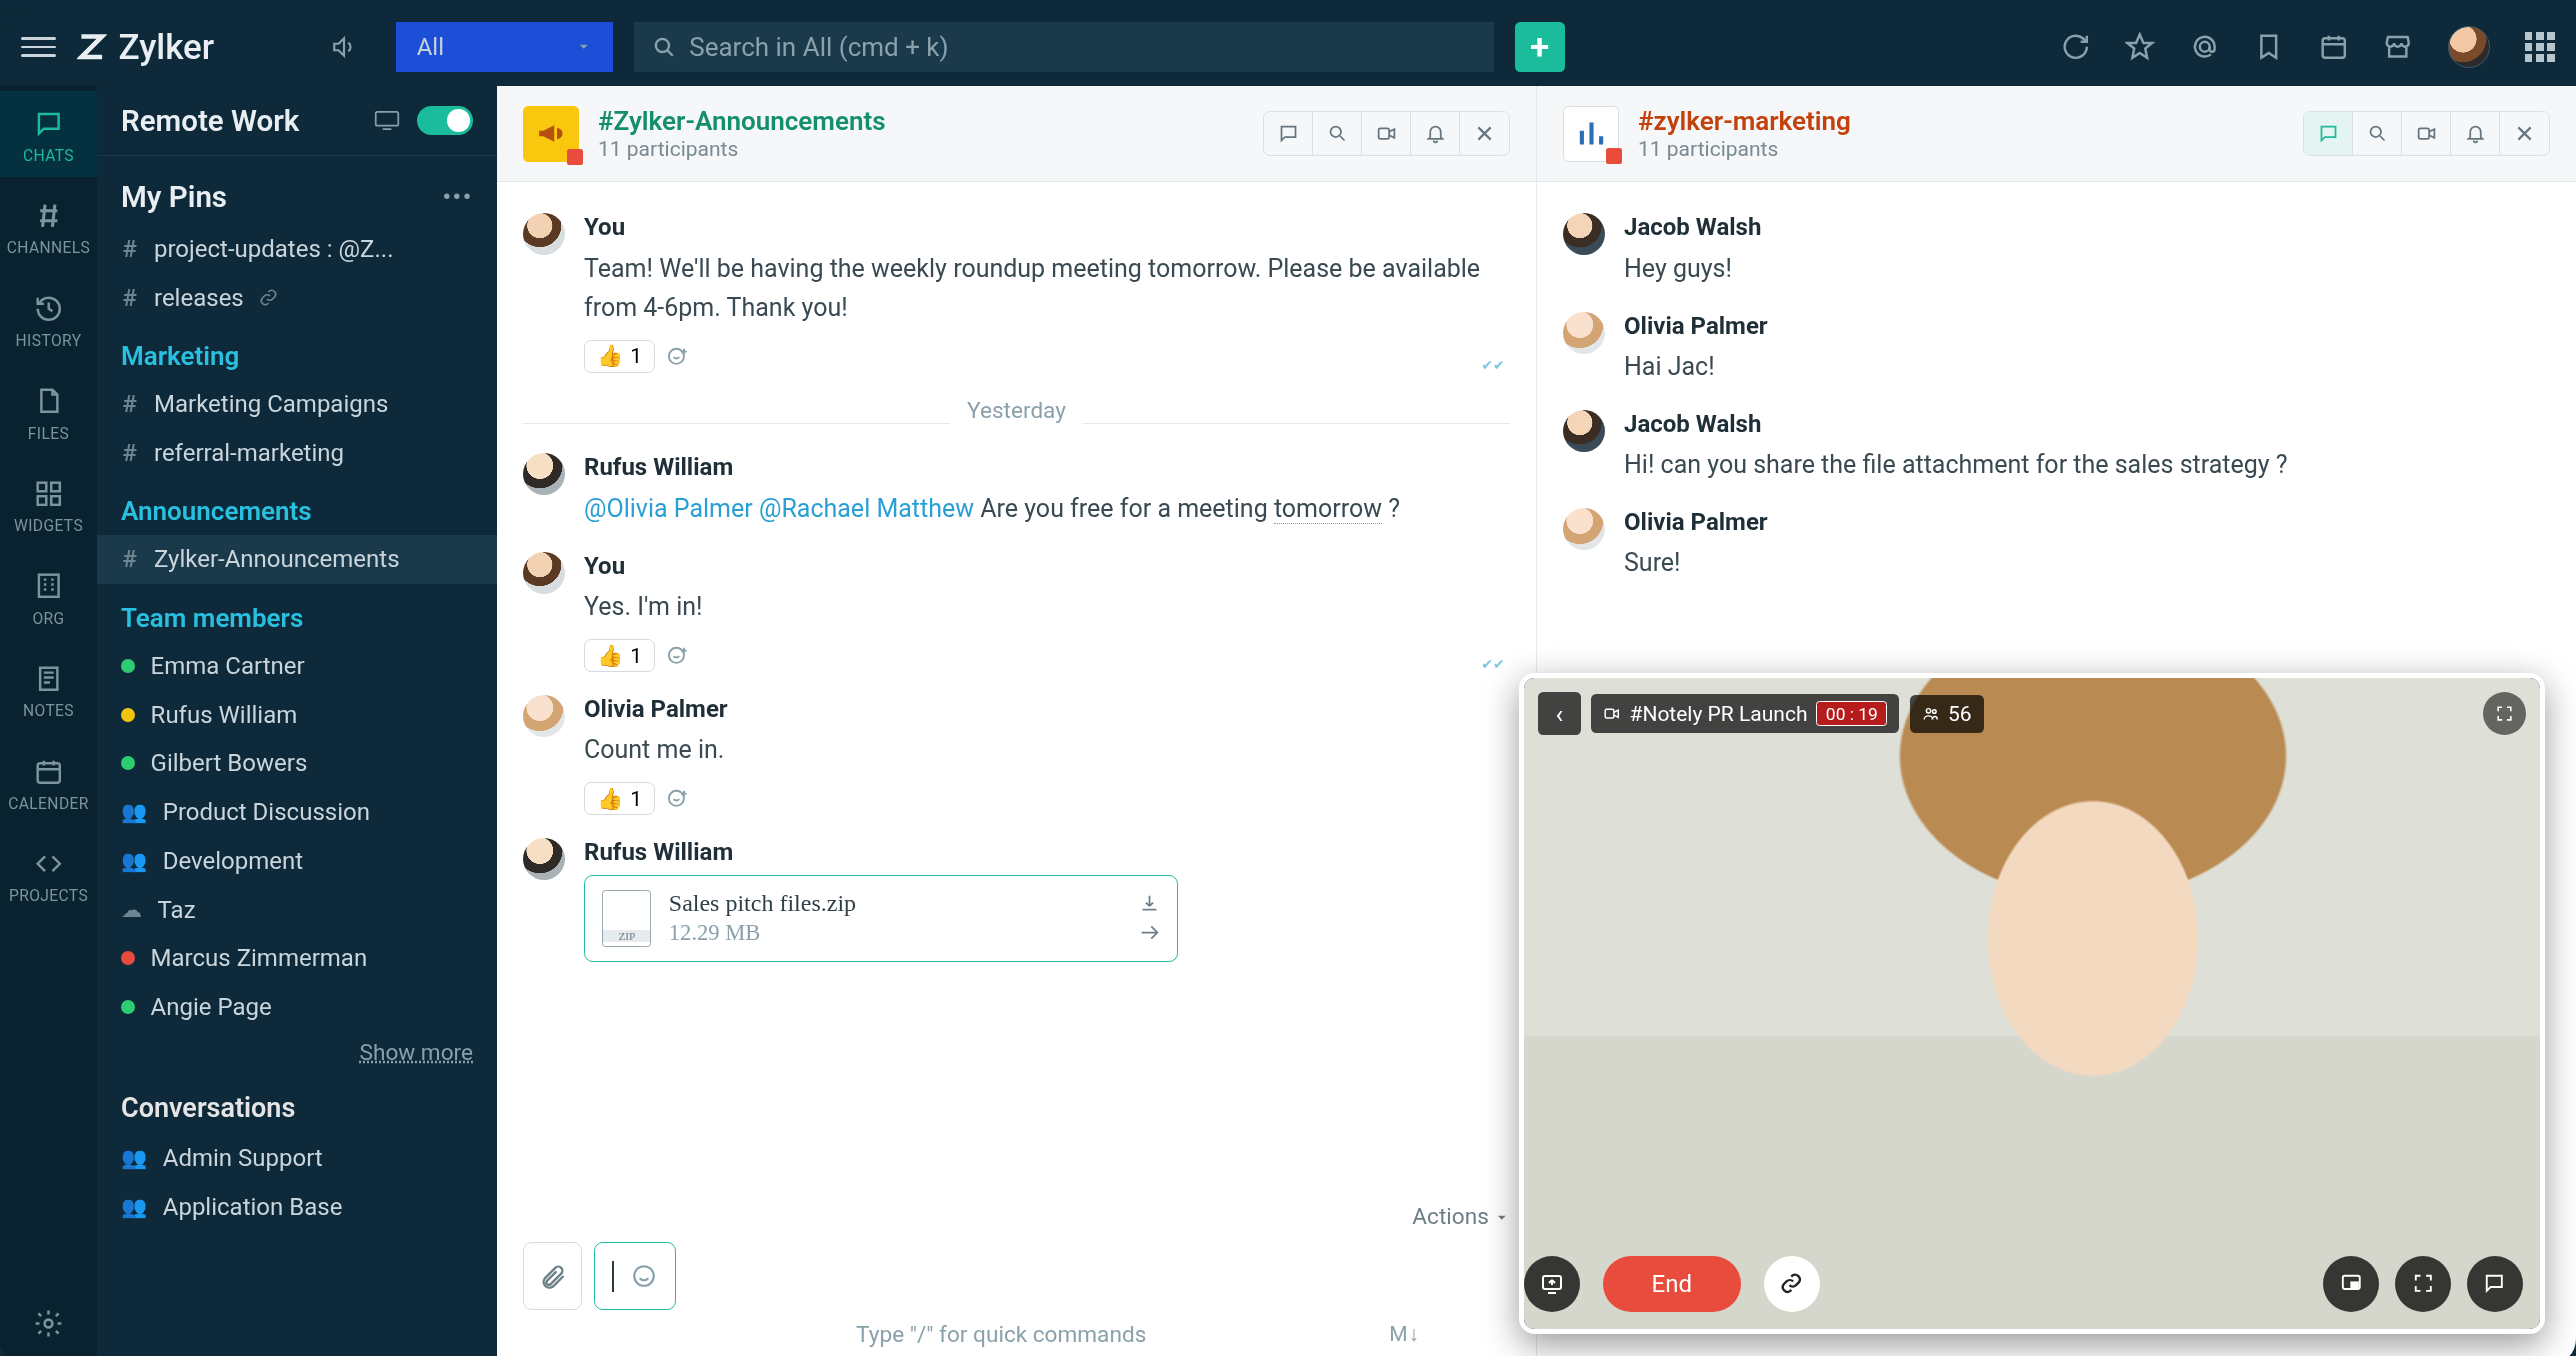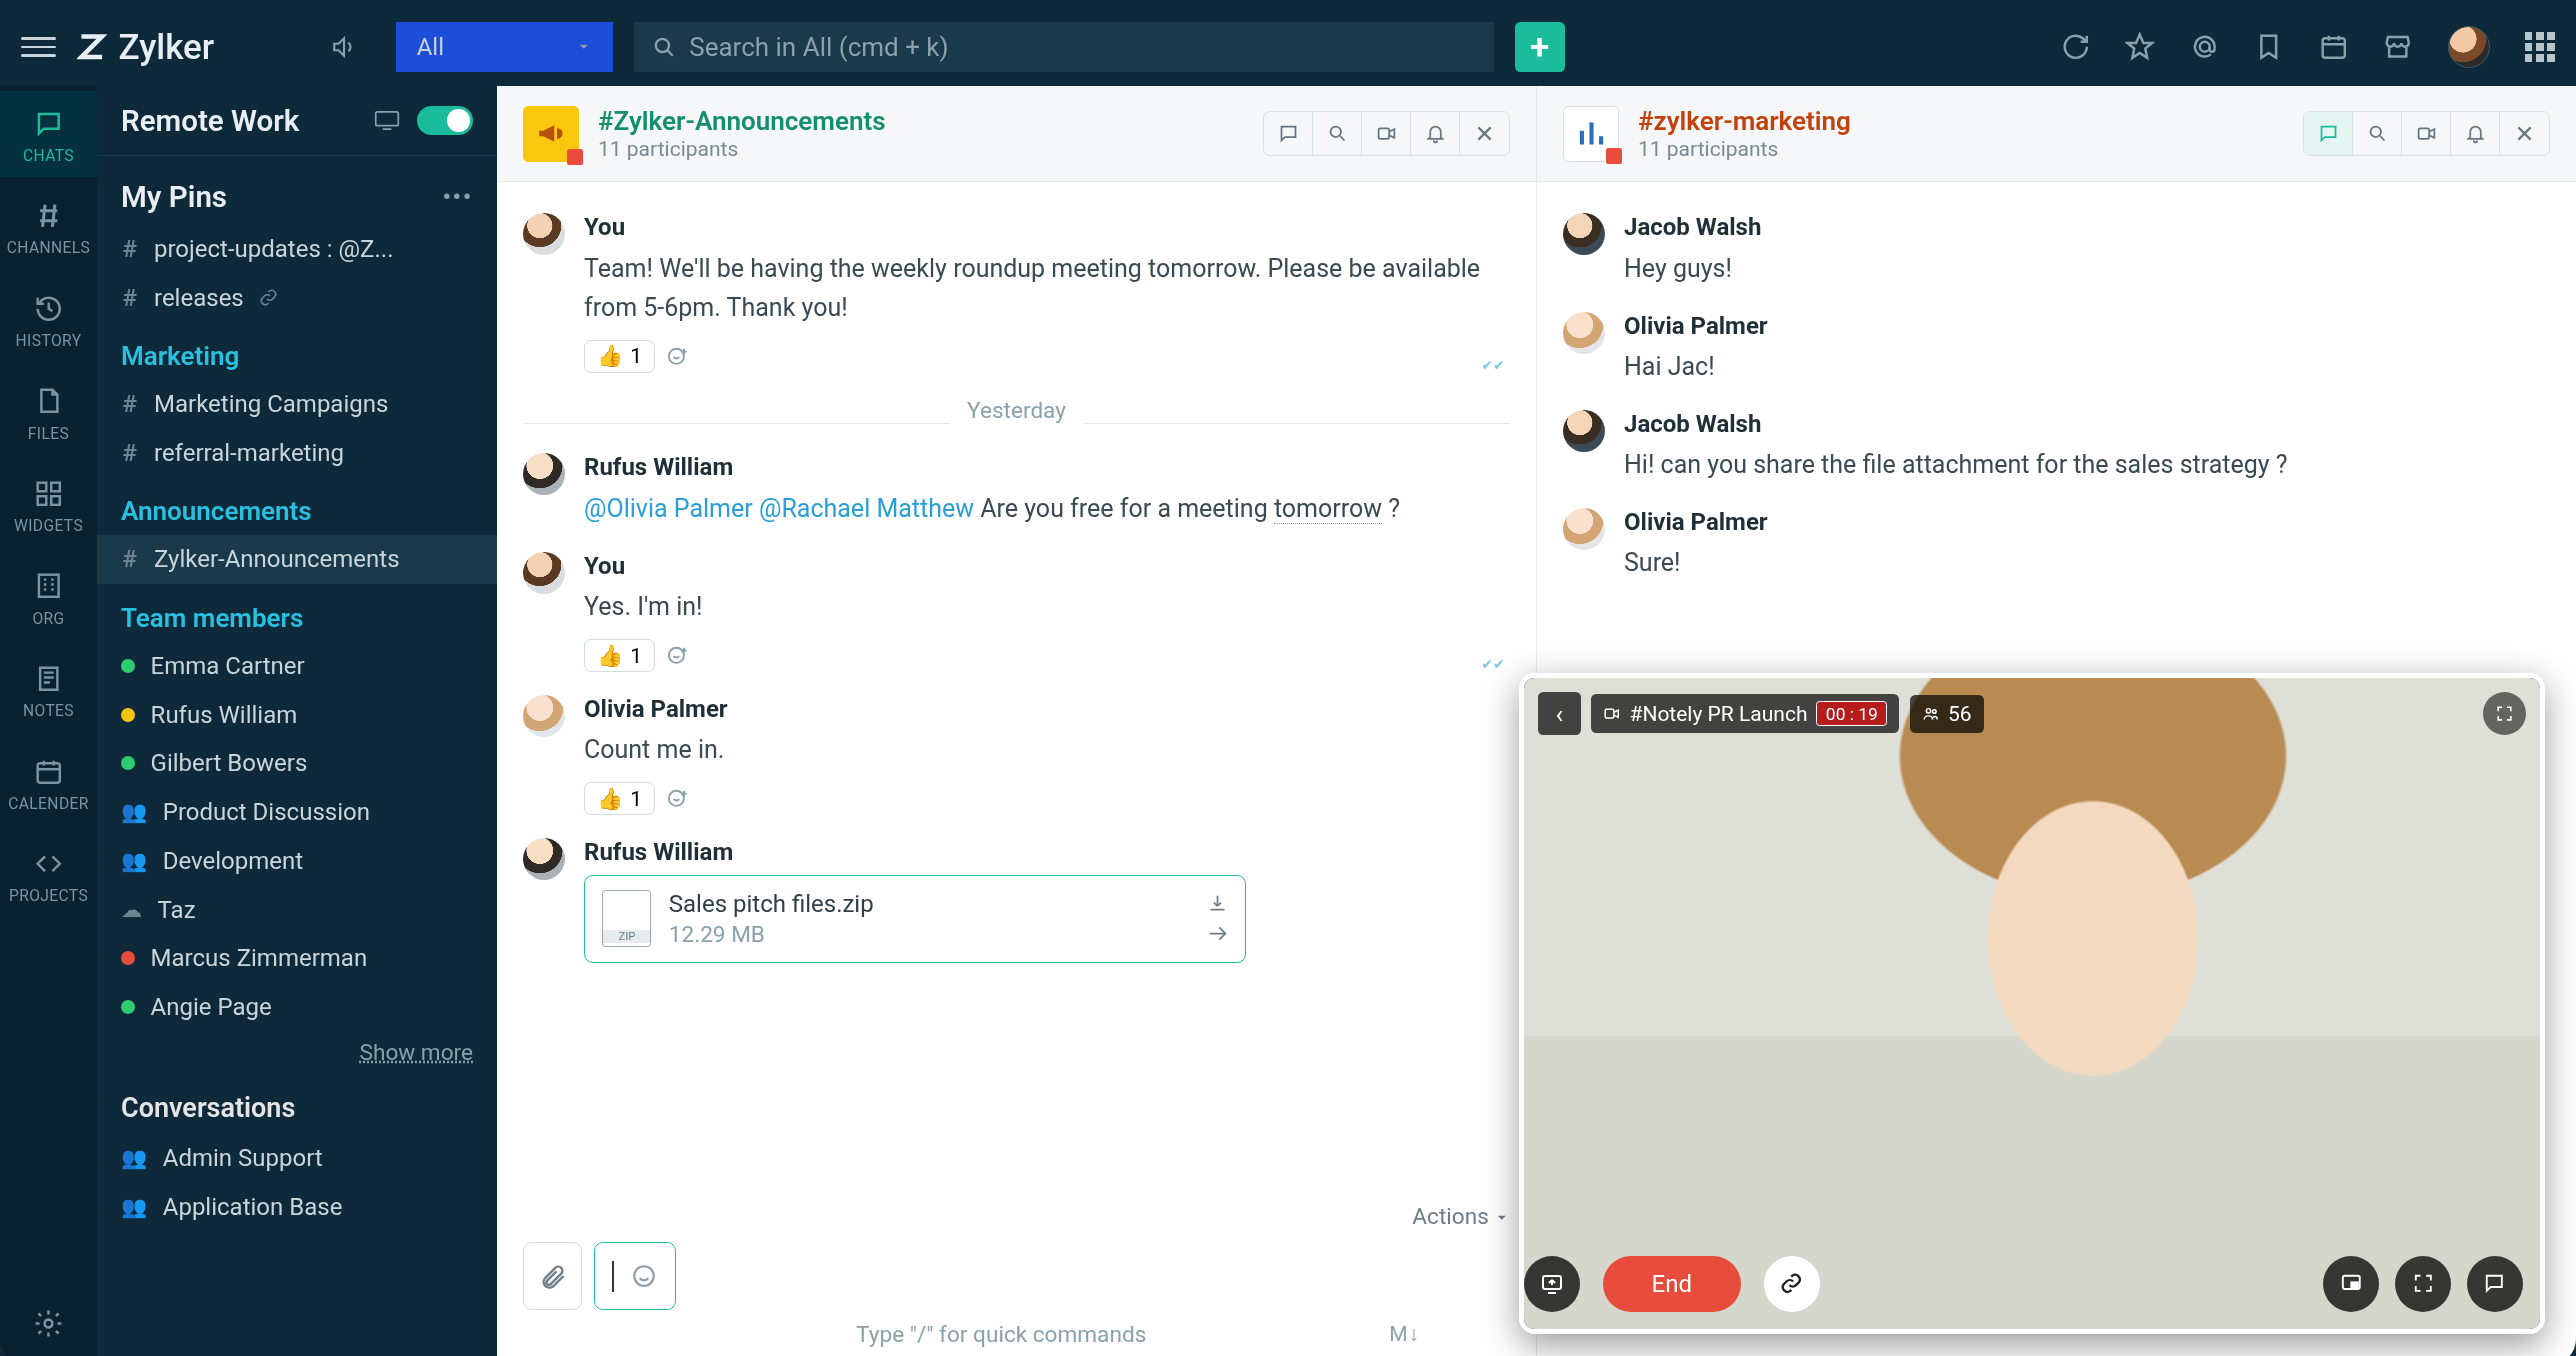--- a/index.html
+++ b/index.html
@@ -87,21 +87,21 @@
 .msg-text { font-size: 25px; color: #3a4a52; line-height: 1.55; }
 .mention { color: #2a9fd6; }
 .underline-dotted { border-bottom: 1.7px dotted #8aa0ab; }
 .react-row { display: flex; align-items: center; gap: 12px; margin-top: 12px; }
 .react-chip { display: inline-flex; align-items: center; gap: 7px; border: 0.9px solid #d3dce1; border-radius: 7px; padding: 3.5px 12px; font-size: 21px; background: #fff; }
 .react-add { color: #8aa0ab; cursor: pointer; }
 .read-tick { margin-left: auto; color: #7ec8e3; align-self: flex-end; padding-right: 5.2px; }
 .daysep { display: flex; align-items: flex-end; gap: 17.4px; color: #8aa0ab; font-size: 22.6px; margin: 15.6px 0; }
 .daysep::before, .daysep::after { content: ''; flex: 1; height: 0.9px; background: #e3e8eb; }
 
-.file-card { border: 1.7px solid #1abc9c; border-radius: 8.7px; padding: 14px 17.4px; display: flex; align-items: center; gap: 17.4px; width: 662px; margin-top: 5.2px; }
+.file-card { border: 1.7px solid #1abc9c; border-radius: 8.7px; padding: 14px 17.4px; display: flex; align-items: center; gap: 17.4px; width: 594px; margin-top: 5.2px; font-family: Liberation Serif, serif; }
 .file-ic { width: 49px; height: 57px; border: 1.7px solid #9aa8af; border-radius: 3.5px; position: relative; }
 .file-ic::after { content: 'ZIP'; position: absolute; bottom: 3.5px; left: 0; right: 0; text-align: center; font-size: 11.3px; color: #6d7e87; background: #e6ebed; }
 .file-name { font-size: 24px; color: #2f3f47; }
 .file-size { font-size: 22.6px; color: #8aa0ab; margin-top: 3.5px; }
 .file-actions { margin-left: auto; display: flex; flex-direction: column; gap: 8.7px; color: #6d7e87; }
 
 .pane-foot { padding: 0 26px 17.4px; }
 .actions-link { text-align: right; font-size: 22.6px; color: #6d7e87; padding: 7px 0 12px; }
 .composer { border: 1.7px solid #1abc9c; border-radius: 8.7px; height: 68px; display: flex; align-items: center; padding: 0 17.4px; gap: 17.4px; }
 .composer-cursor { width: 1.7px; height: 31px; background: #2b3a42; }
@@ -409,21 +409,21 @@
                   <path d="M5 5l14 14M19 5L5 19"></path>
                 </svg>
               </div>
           </div>
         </div>
         <div class="msgs">
           <div class="msg">
             <div class="msg-av av1"></div>
             <div class="msg-body">
               <div class="msg-name">You</div>
-              <div class="msg-text">Team! We'll be having the weekly roundup meeting tomorrow. Please be available from 5-6pm. Thank you!</div>
+              <div class="msg-text">Team! We'll be having the weekly roundup meeting tomorrow. Please be available from 4-6pm. Thank you!</div>
               <div class="react-row">
                 <span class="react-chip">
                     <span>👍</span>
                     <span>1</span>
                   </span>
                 <svg width="22.6" height="22.6" viewBox="0 0 24 24" fill="none" stroke="#8aa0ab" stroke-width="2" class="react-add">
                     <circle cx="10" cy="12" r="8"></circle>
                     <path d="M7 13a4 4 0 006 0M7 10h.01M13 10h.01M18 4v6M15 7h6"></path>
                   </svg>
                 <span class="read-tick">✔✔</span>

